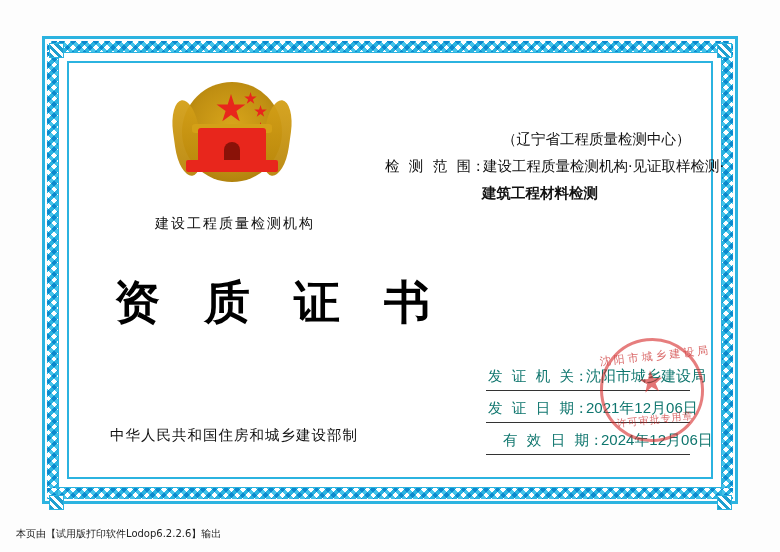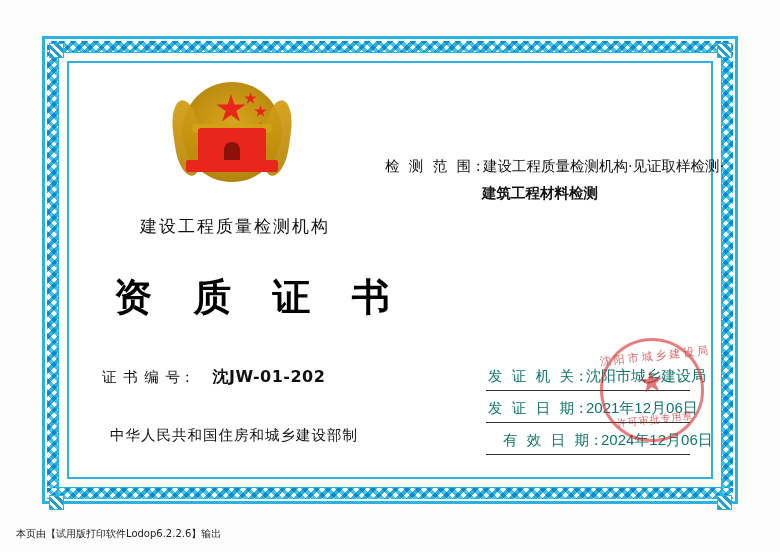--- a/index.html
+++ b/index.html
@@ -162,34 +162,34 @@
   .emblem-wheat-r { left: 96px; transform: rotate(8deg); }
 
   
   #org-subtitle {
     position: absolute;
     left: 100px;
     top: 215px;
     width: 270px;
     text-align: center;
     font-family: "DejaVu Sans", sans-serif;
-    font-size: 17px;
+    font-size: 14px;
     letter-spacing: 2px;
     color: #111;
     white-space: nowrap;
   }
   #main-title {
     position: absolute;
     left: 100px;
     top: 272px;
     width: 270px;
     text-align: left;
     font-family: "DejaVu Serif", serif;
     font-weight: bold;
-    font-size: 38px;
+    font-size: 46px;
     letter-spacing: 14px;
     text-indent: 14px;
     color: #000;
     white-space: nowrap;
   }
 
   
   .info-row {
     position: absolute;
     font-family: "DejaVu Sans", sans-serif;
@@ -377,29 +377,27 @@
     <div class="star s5"></div>
     <div class="emblem-gate-roof"></div>
     <div class="emblem-gate"></div>
     <div class="emblem-gate-arch"></div>
     <div class="emblem-base"></div>
   </div>
 
   <div id="org-subtitle">建设工程质量检测机构</div>
   <div id="main-title">资 质 证 书</div>
 
+  <div class="info-row" id="row-org-name2">（辽宁省工程质量检测中心）</div>
 
   <div class="info-row" id="row-scope">
     <span class="info-label">检测范围</span><span class="info-colon">：</span><span class="info-value">建设工程质量检测机构·见证取样检测·</span>
   </div>
   <div class="info-row" id="row-scope2">建筑工程材料检测</div>
 
-  <div id="cert-no-row">
-    <span id="cert-no-label">证书编号</span><span>：</span><span id="cert-no-value">沈JW-01-202</span>
-  </div>
 
   <div id="issuer-line">中华人民共和国住房和城乡建设部制</div>
 
   <div class="right-field" id="row-authority">
     <span class="rf-label">发 证 机 关</span><span class="rf-colon">：</span><span class="rf-value">沈阳市城乡建设局</span>
   </div>
   <div class="divider" id="div1"></div>
 
   <div class="right-field" id="row-issue-date">
     <span class="rf-label">发 证 日 期</span><span class="rf-colon">：</span><span class="rf-value">2021年12月06日</span>

